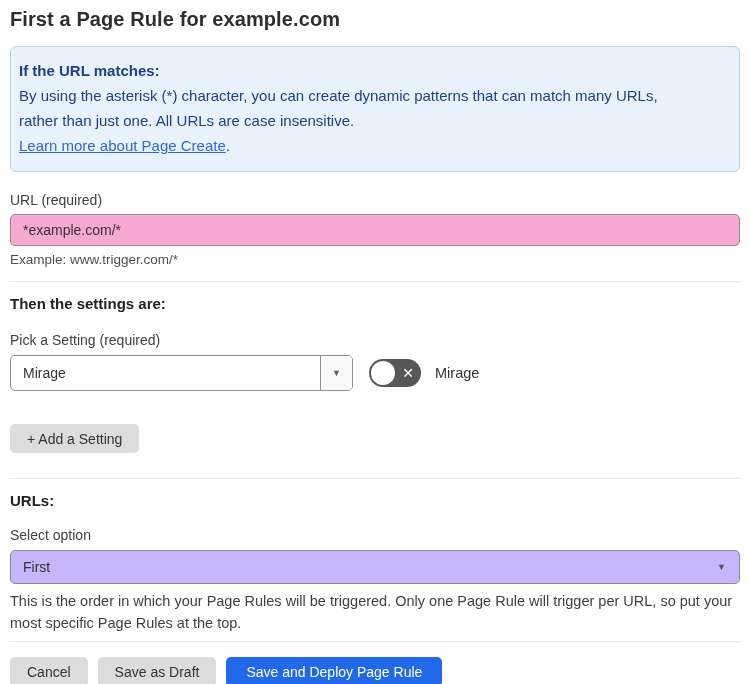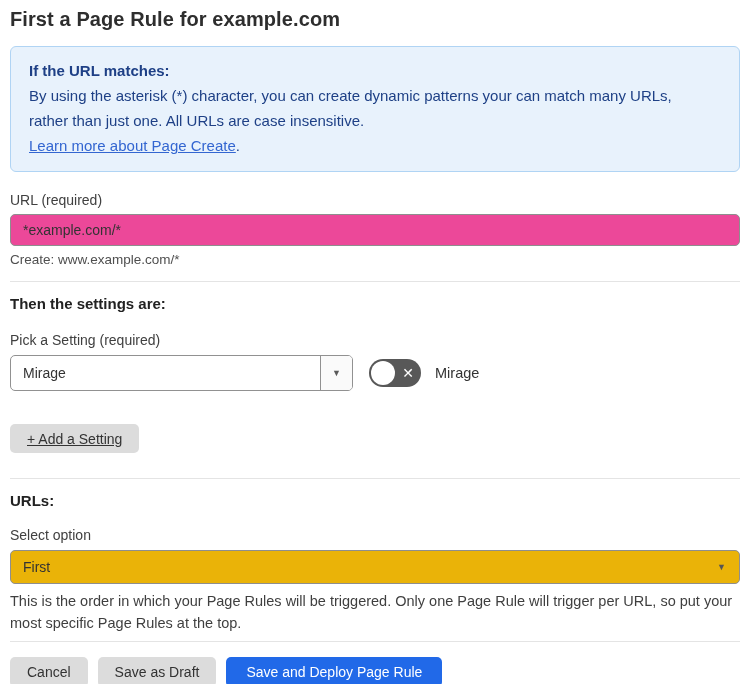--- a/index.html
+++ b/index.html
@@ -18,21 +18,21 @@
     color: #2e2e2e;
     letter-spacing: 0.1px;
   }
 
   
   .info-box {
     margin-top: 15px;
     background: #e8f2fc;
     border: 1px solid #b0d4f4;
     border-radius: 6px;
-    padding: 11px 18px 13px 18px;
+    padding: 11px 18px 13px 8px;
     font-size: 15px;
     line-height: 25px;
     color: #1e4086;
   }
   .info-heading { font-weight: bold; }
   .info-body { max-width: 680px; }
   .info-link {
     color: #3366d1;
     text-decoration: underline;
     cursor: pointer;
@@ -47,21 +47,21 @@
   .text-input {
     margin-top: 6px;
     width: 730px;
     height: 32px;
     border: 1px solid #8e8e8e;
     border-radius: 5px;
     padding: 0 12px;
     font-size: 14px;
     color: #333;
     font-family: "Liberation Sans", sans-serif;
-    background: #ec4899;
+    background: #f9a8d4;
     outline: none;
   }
   .helper-text {
     margin-top: 6px;
     font-size: 13.5px;
     color: #4f4f4f;
   }
 
   .divider {
     border: none;
@@ -148,30 +148,30 @@
     border: none;
     border-radius: 5px;
     font-size: 14px;
     font-family: "Liberation Sans", sans-serif;
     cursor: pointer;
     height: 30px;
     padding: 0 17px;
     color: #333;
     background: #dcdcdc;
   }
-  .add-setting-btn { margin-top: 33px; height: 29px; text-decoration: underline; }
+  .add-setting-btn { margin-top: 33px; height: 29px; }
 
   
   .full-select {
     margin-top: 7px;
     width: 730px;
     height: 34px;
     border: 1px solid #8e8e8e;
     border-radius: 5px;
-    background: #eab308;
+    background: #c4b5fd;
     display: flex;
     align-items: center;
     padding: 0 12px;
     font-size: 14px;
     color: #333;
     position: relative;
     cursor: pointer;
   }
   .full-select .arrow {
     position: absolute;
@@ -202,27 +202,27 @@
 </style>
 </head>
 <body>
 
 <div class="page">
 
   <h1 class="page-title">First a Page Rule for example.com</h1>
 
   <div class="info-box">
     <div class="info-heading">If the URL matches:</div>
-    <div class="info-body">By using the asterisk (*) character, you can create dynamic patterns your can match many URLs, rather than just one. All URLs are case insensitive.</div>
+    <div class="info-body">By using the asterisk (*) character, you can create dynamic patterns that can match many URLs, rather than just one. All URLs are case insensitive.</div>
     <div><span class="info-link">Learn more about Page Create</span><span>.</span></div>
   </div>
 
   <div class="field-label">URL (required)</div>
   <input class="text-input" type="text" value="*example.com/*" style="">
-  <div class="helper-text">Create: www.example.com/*</div>
+  <div class="helper-text">Example: www.trigger.com/*</div>
 
   <hr class="divider">
 
   <div class="section-heading">Then the settings are:</div>
 
   <div class="field-label">Pick a Setting (required)</div>
 
   <div class="setting-row">
     <div class="select-group">
       <div class="select-value">Mirage</div>

